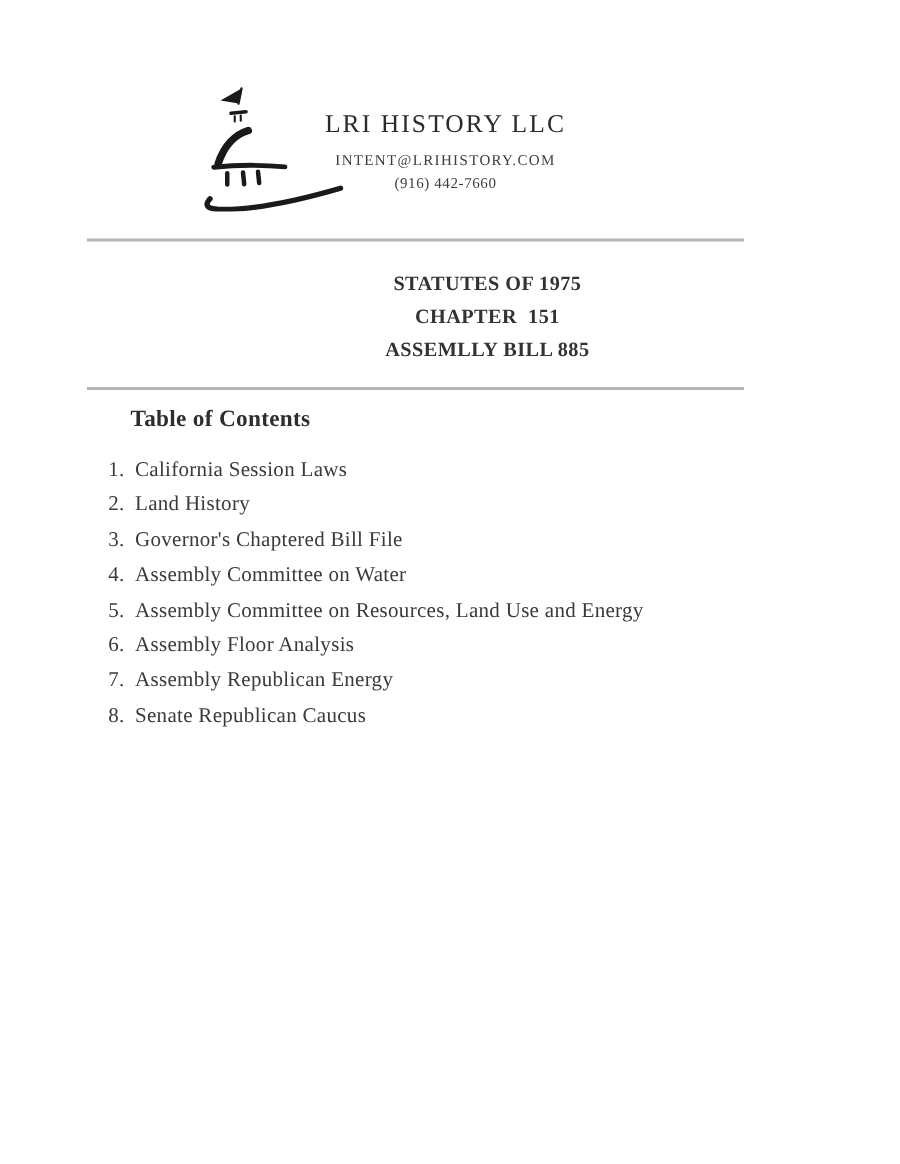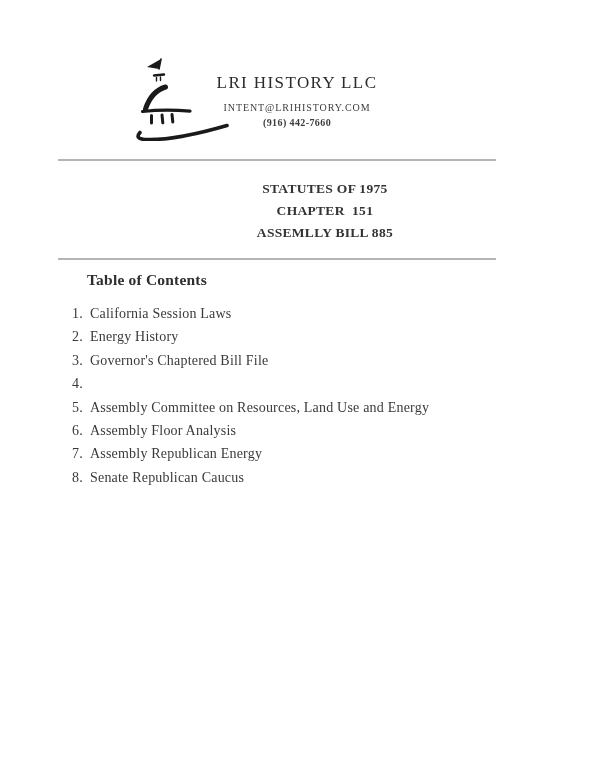--- a/index.html
+++ b/index.html
@@ -40,21 +40,20 @@
     letter-spacing: 0.9px;
     color: #3c3c3c;
     line-height: 15px;
     white-space: nowrap;
   }
   .contact-phone {
     font-size: 10px;
     letter-spacing: 0.4px;
     color: #3c3c3c;
     line-height: 15px;
-    font-weight: bold;
   }
 
   
   .rule {
     position: absolute;
     left: 58px;
     width: 460px;
     height: 2px;
     background: #b4b4b4;
   }
@@ -152,28 +151,29 @@
 
   <div class="toc-heading">Table of Contents</div>
 
   <ol class="toc-list">
     <li class="toc-item">
       <span class="toc-num">1.</span>
       <span class="toc-label">California Session Laws</span>
     </li>
     <li class="toc-item">
       <span class="toc-num">2.</span>
-      <span class="toc-label">Energy History</span>
+      <span class="toc-label">Land History</span>
     </li>
     <li class="toc-item">
       <span class="toc-num">3.</span>
       <span class="toc-label">Governor's Chaptered Bill File</span>
     </li>
     <li class="toc-item">
       <span class="toc-num">4.</span>
+      <span class="toc-label">Assembly Committee on Water</span>
     </li>
     <li class="toc-item">
       <span class="toc-num">5.</span>
       <span class="toc-label">Assembly Committee on Resources, Land Use and Energy</span>
     </li>
     <li class="toc-item">
       <span class="toc-num">6.</span>
       <span class="toc-label">Assembly Floor Analysis</span>
     </li>
     <li class="toc-item">

